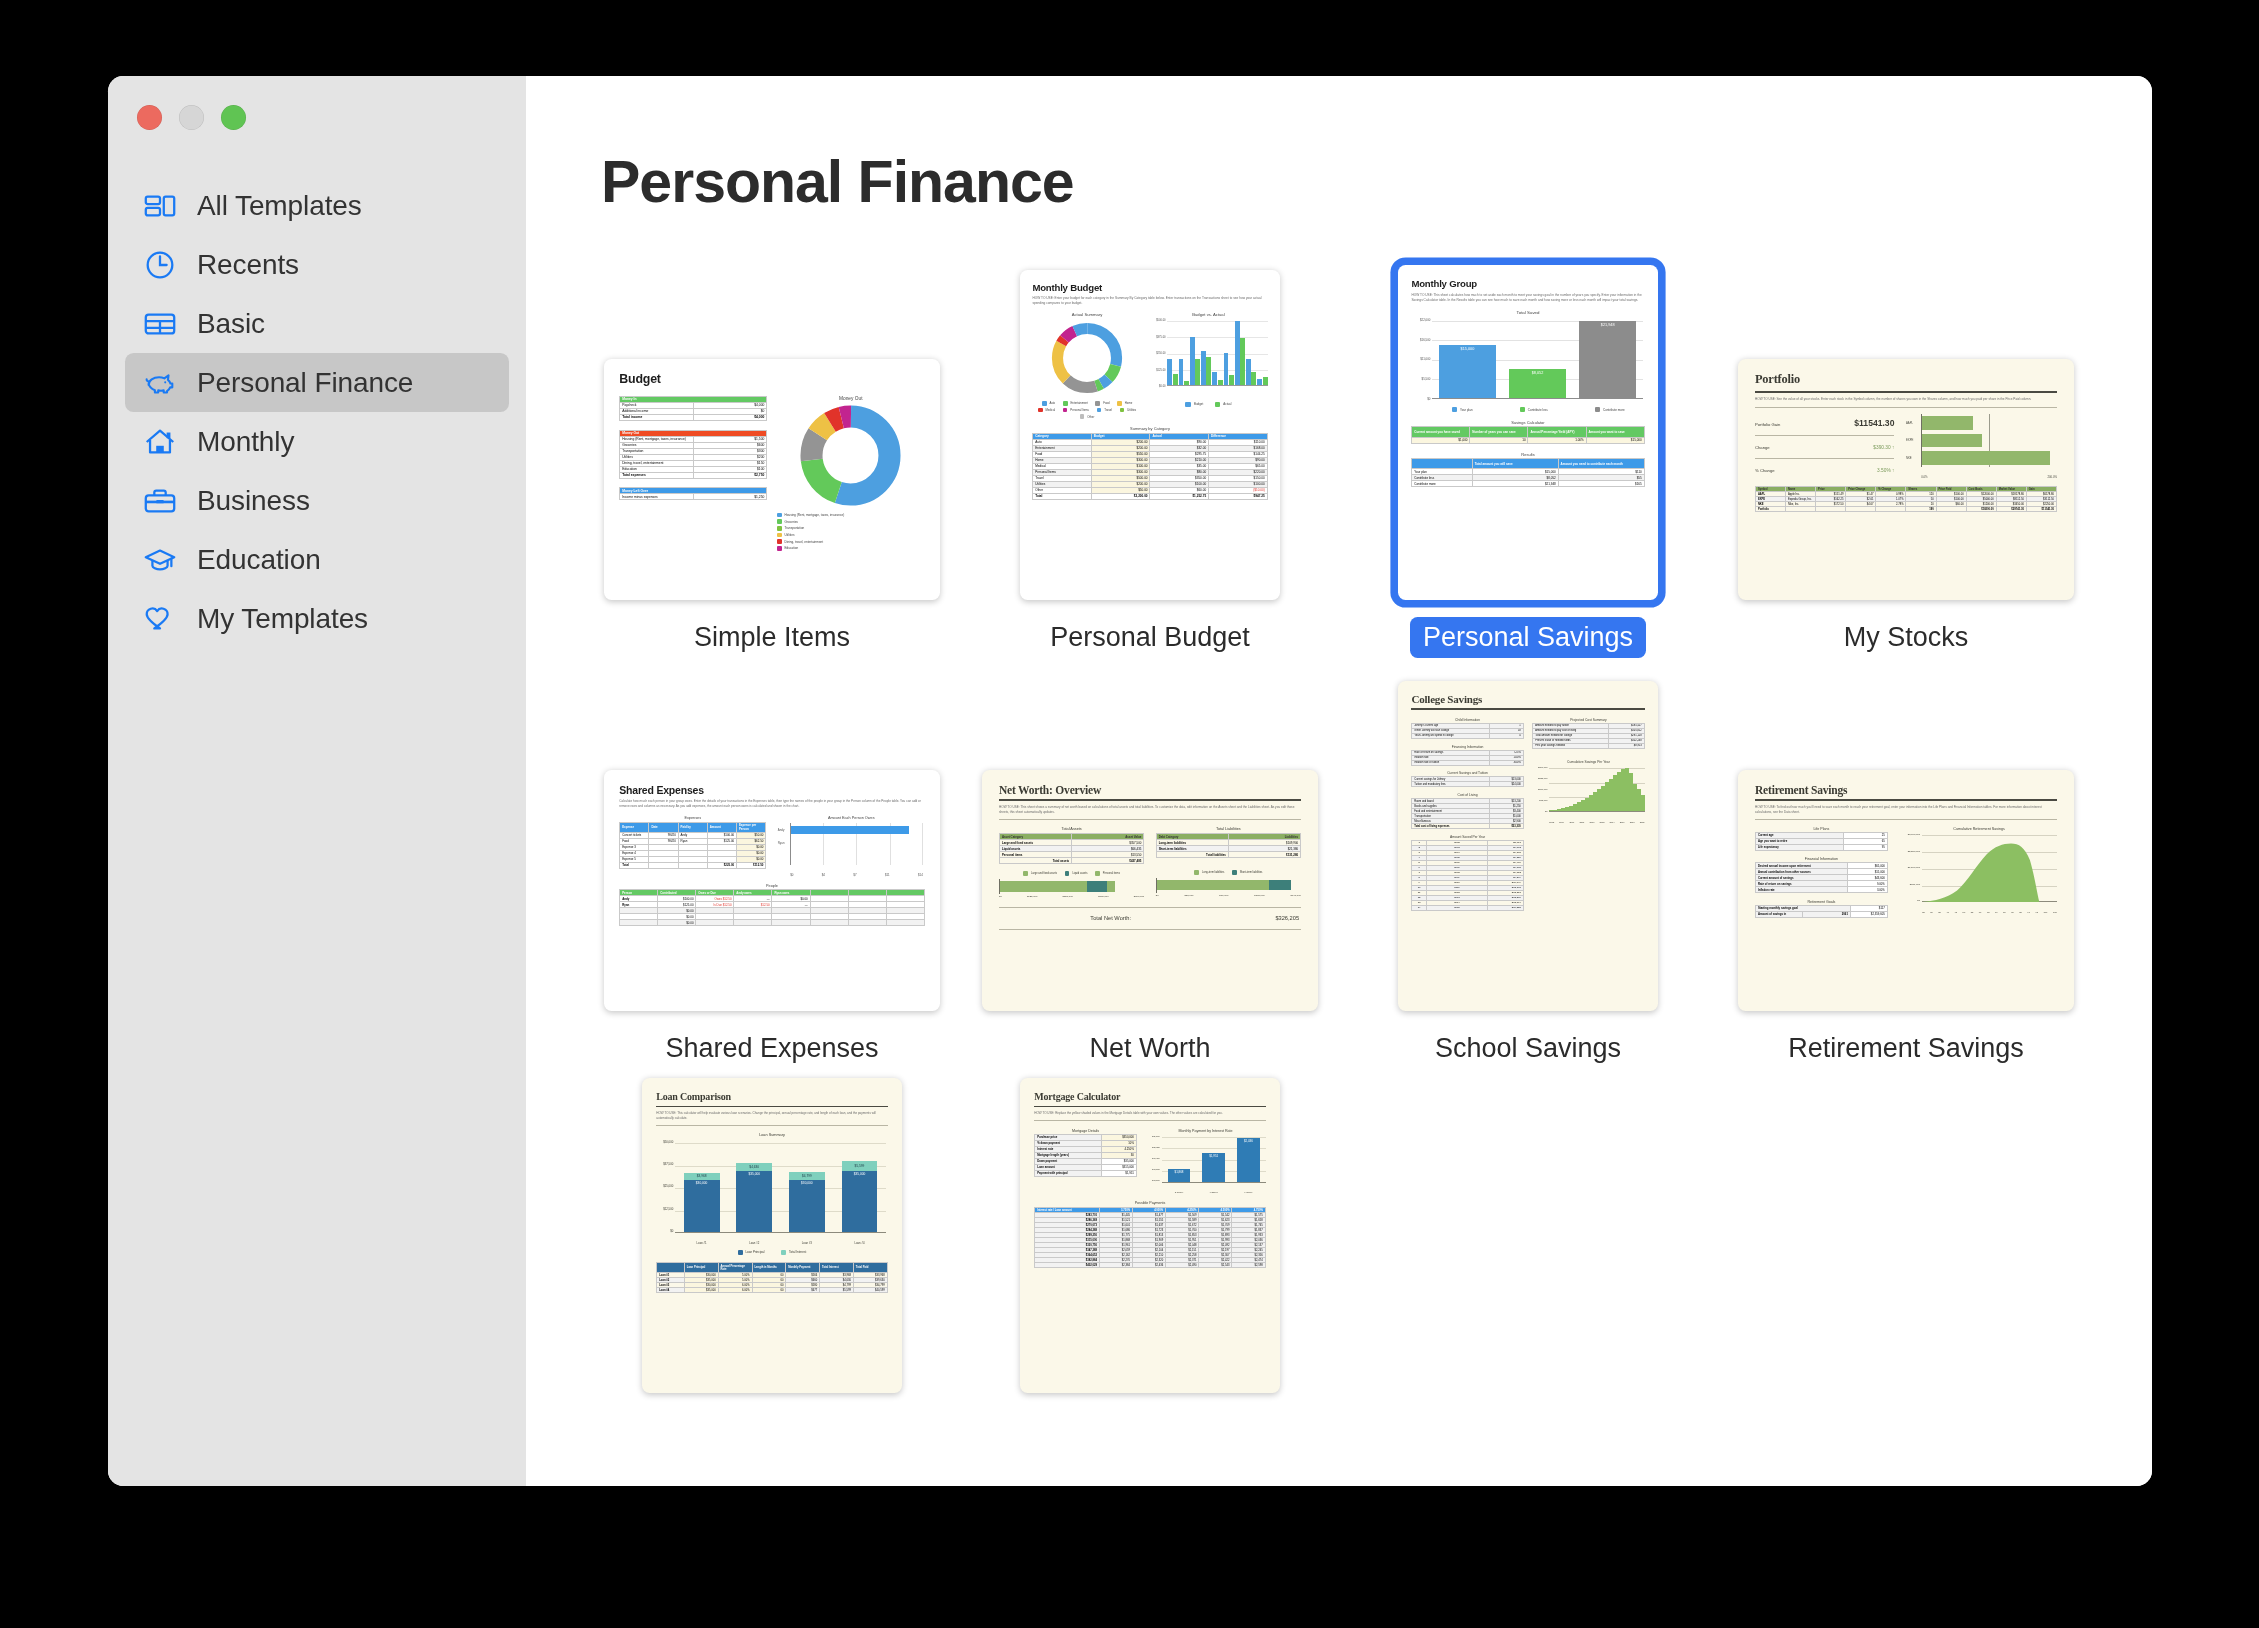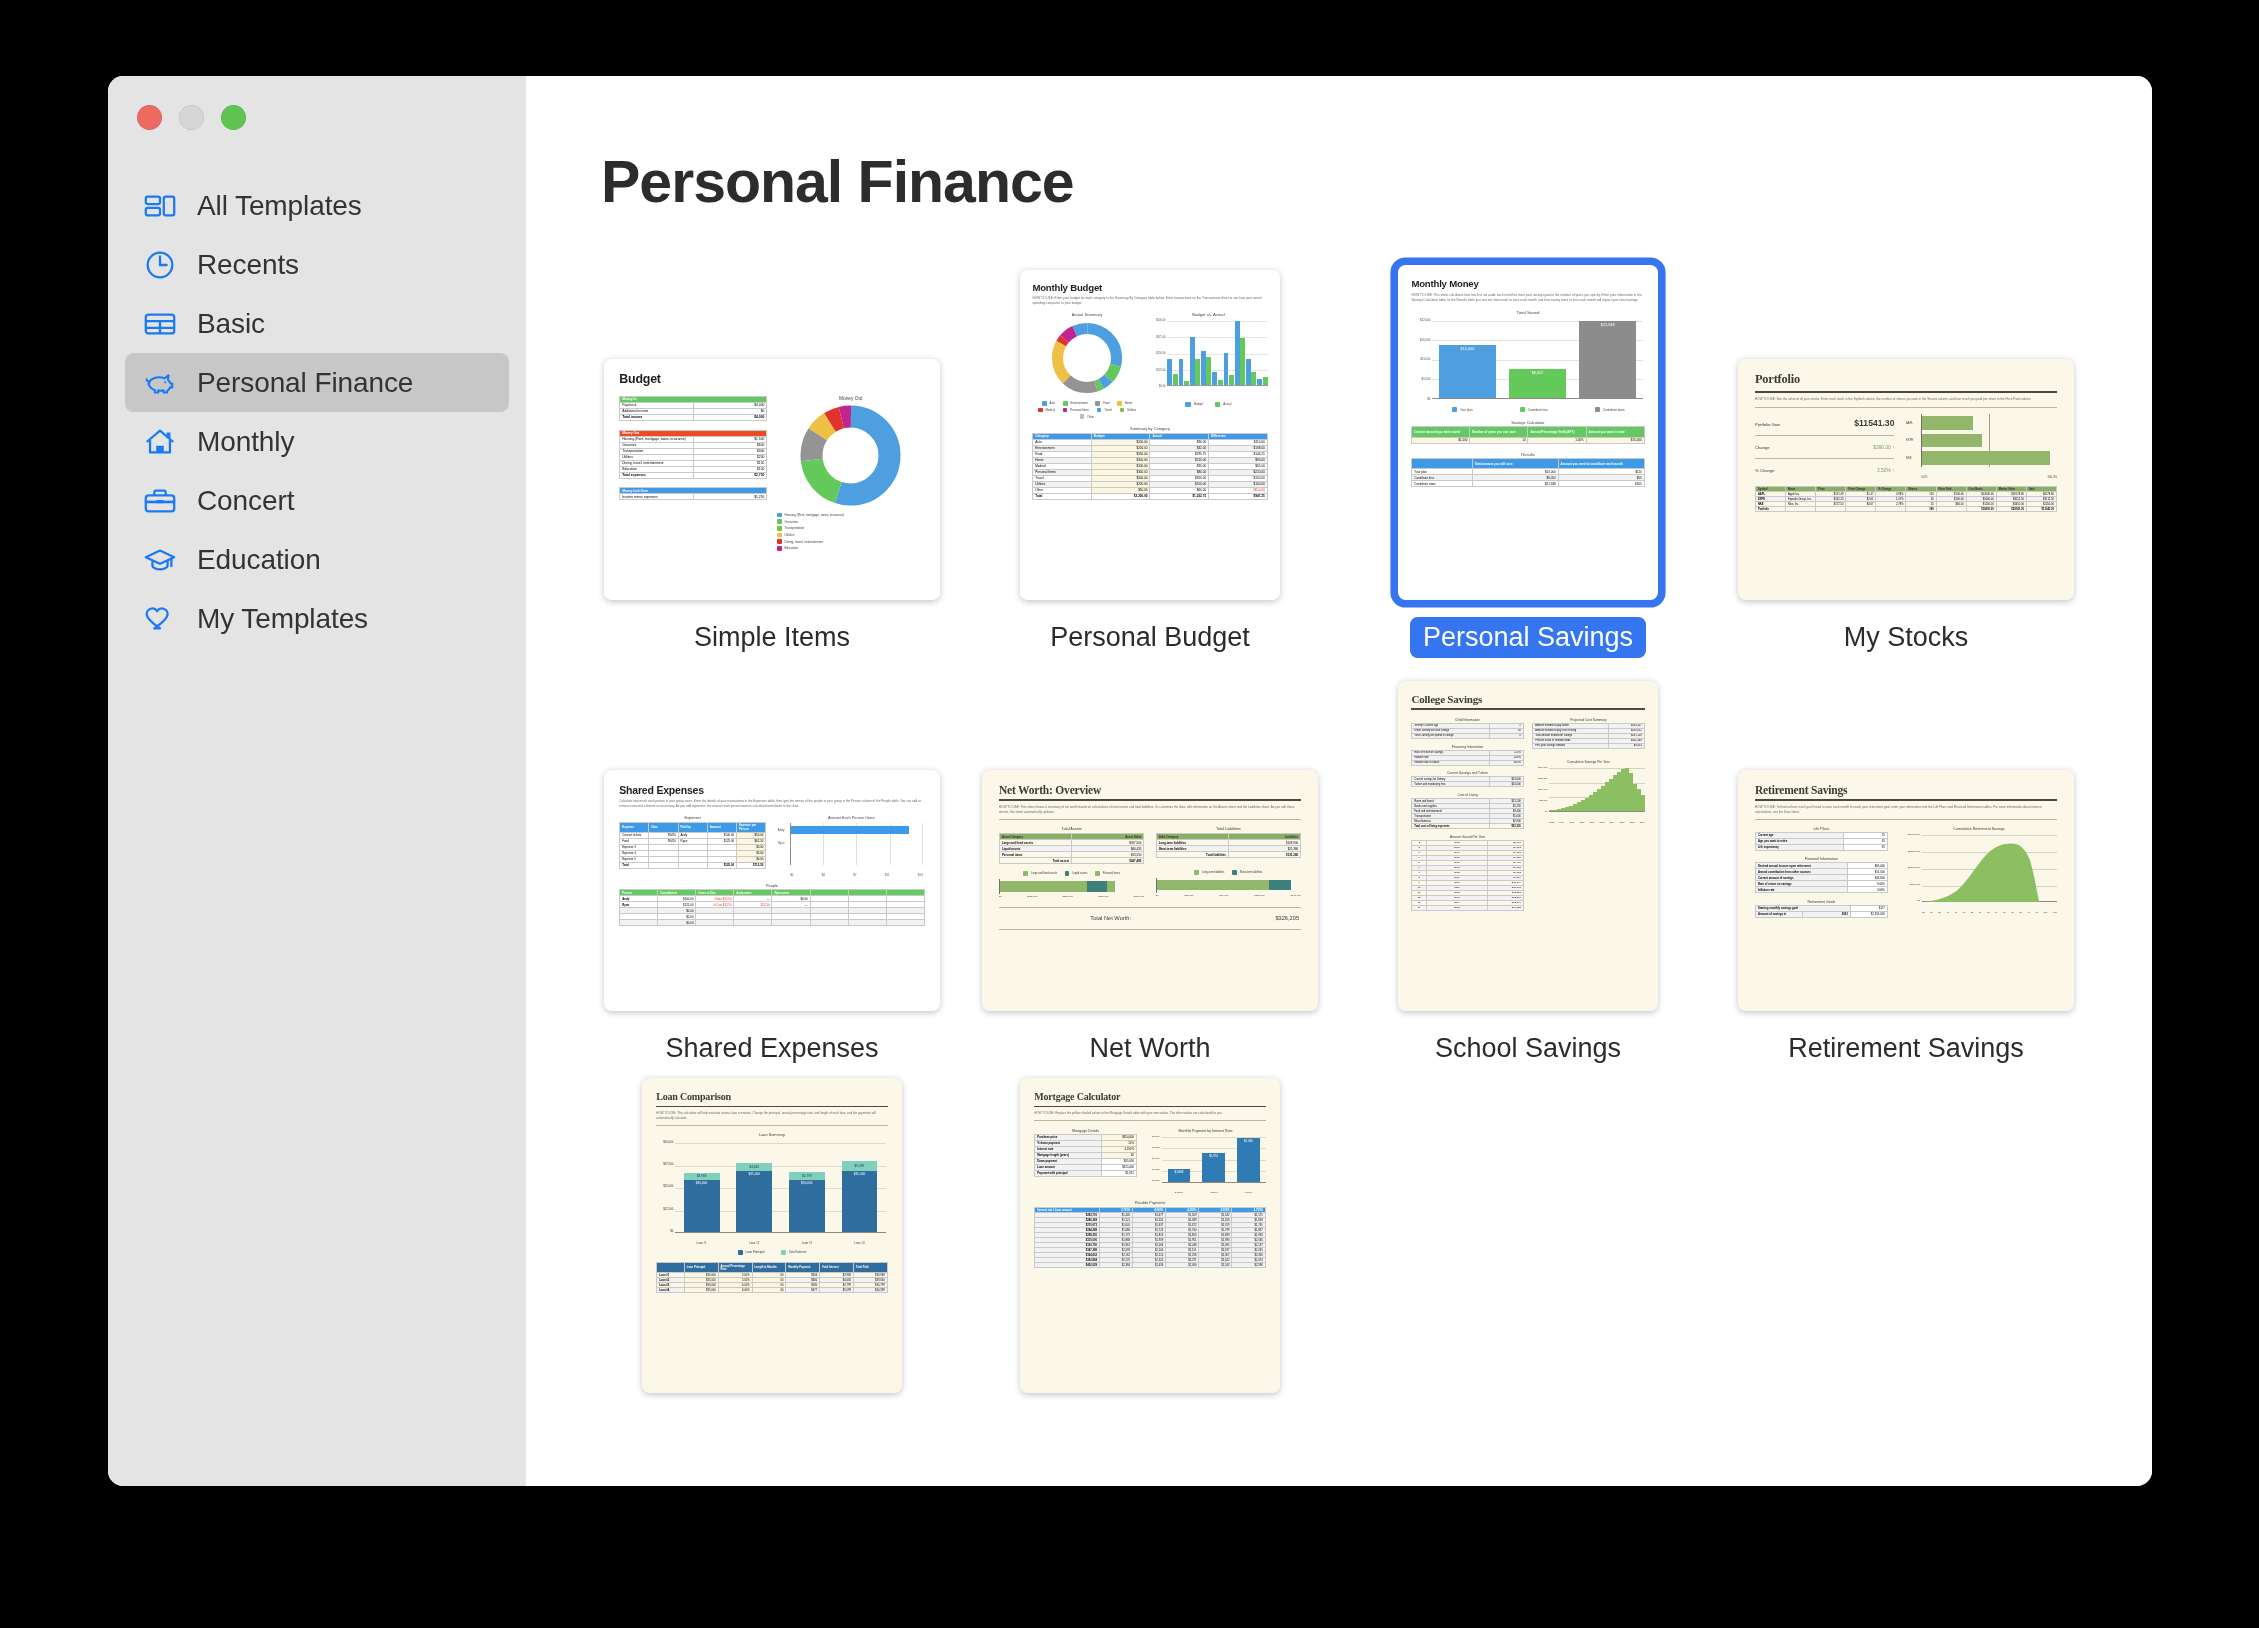--- a/index.html
+++ b/index.html
@@ -254,21 +254,21 @@
 
       <div class="nav-item">
         <span class="nav-icon">
           <svg viewBox="0 0 38 38" width="36" height="36" fill="none" stroke="#1a7af4" stroke-width="2.4" stroke-linejoin="round">
             <rect x="4" y="13" width="30" height="17" rx="3"></rect>
             <path d="M13 13 V10 a2 2 0 0 1 2-2 h8 a2 2 0 0 1 2 2 v3"></path>
             <path d="M4 20 H34" stroke-width="2.8"></path>
             <rect x="15" y="18" width="8" height="3.5" rx="1" fill="#1a7af4" stroke="none"></rect>
           </svg>
         </span>
-        <span class="nav-label">Concert</span>
+        <span class="nav-label">Business</span>
       </div>
 
       <div class="nav-item">
         <span class="nav-icon">
           <svg viewBox="0 0 38 38" width="36" height="36" fill="none" stroke="#1a7af4" stroke-width="2.4" stroke-linejoin="round">
             <path d="M19 9 L34 16 L19 23 L4 16 Z"></path>
             <path d="M11 19 v6 c0 2 4 4 8 4 s8-2 8-4 v-6"></path>
             <path d="M31 17.5 v8" stroke-linecap="round"></path>
           </svg>
         </span>
@@ -616,21 +616,21 @@
               </div>
             </div>
           </div>
           <div class="caption">Personal Budget</div>
         </div>
 
         <div class="cell">
           <div class="thumb-wrap">
             <div class="thumb sel-ring" style="width:260px;height:335px;">
               <div class="sheet" style="padding:13.4px 13.4px;">
-                <div class="sh-title" style="font-size:9.6px;">Monthly Money</div>
+                <div class="sh-title" style="font-size:9.6px;">Monthly Group</div>
                 <div class="sh-sub" style="font-size:3.2px;margin-top:3.8px;">HOW TO USE: This sheet calculates how much to set aside each month to meet your savings goal in the number of years you specify. Enter your information in the Savings Calculator table. In the Results table you can see how much to save each month and how saving more or less each month will impact your total savings.</div>
                 <div style="font-size:4.4px;color:#444;text-align:center;margin-top:7.6px;">Total Saved</div>
                 <div style="position:relative;height:94px;margin-top:2.9px;">
                   <div style="position:absolute;left:0;top:0;width:19px;height:88%;font-size:2.9px;color:#555;display:flex;flex-direction:column;justify-content:space-between;text-align:right;">
                     <span>$22,000</span>
                     <span>$16,500</span>
                     <span>$11,000</span>
                     <span>$5,500</span>
                     <span>$0</span>
                   </div>

